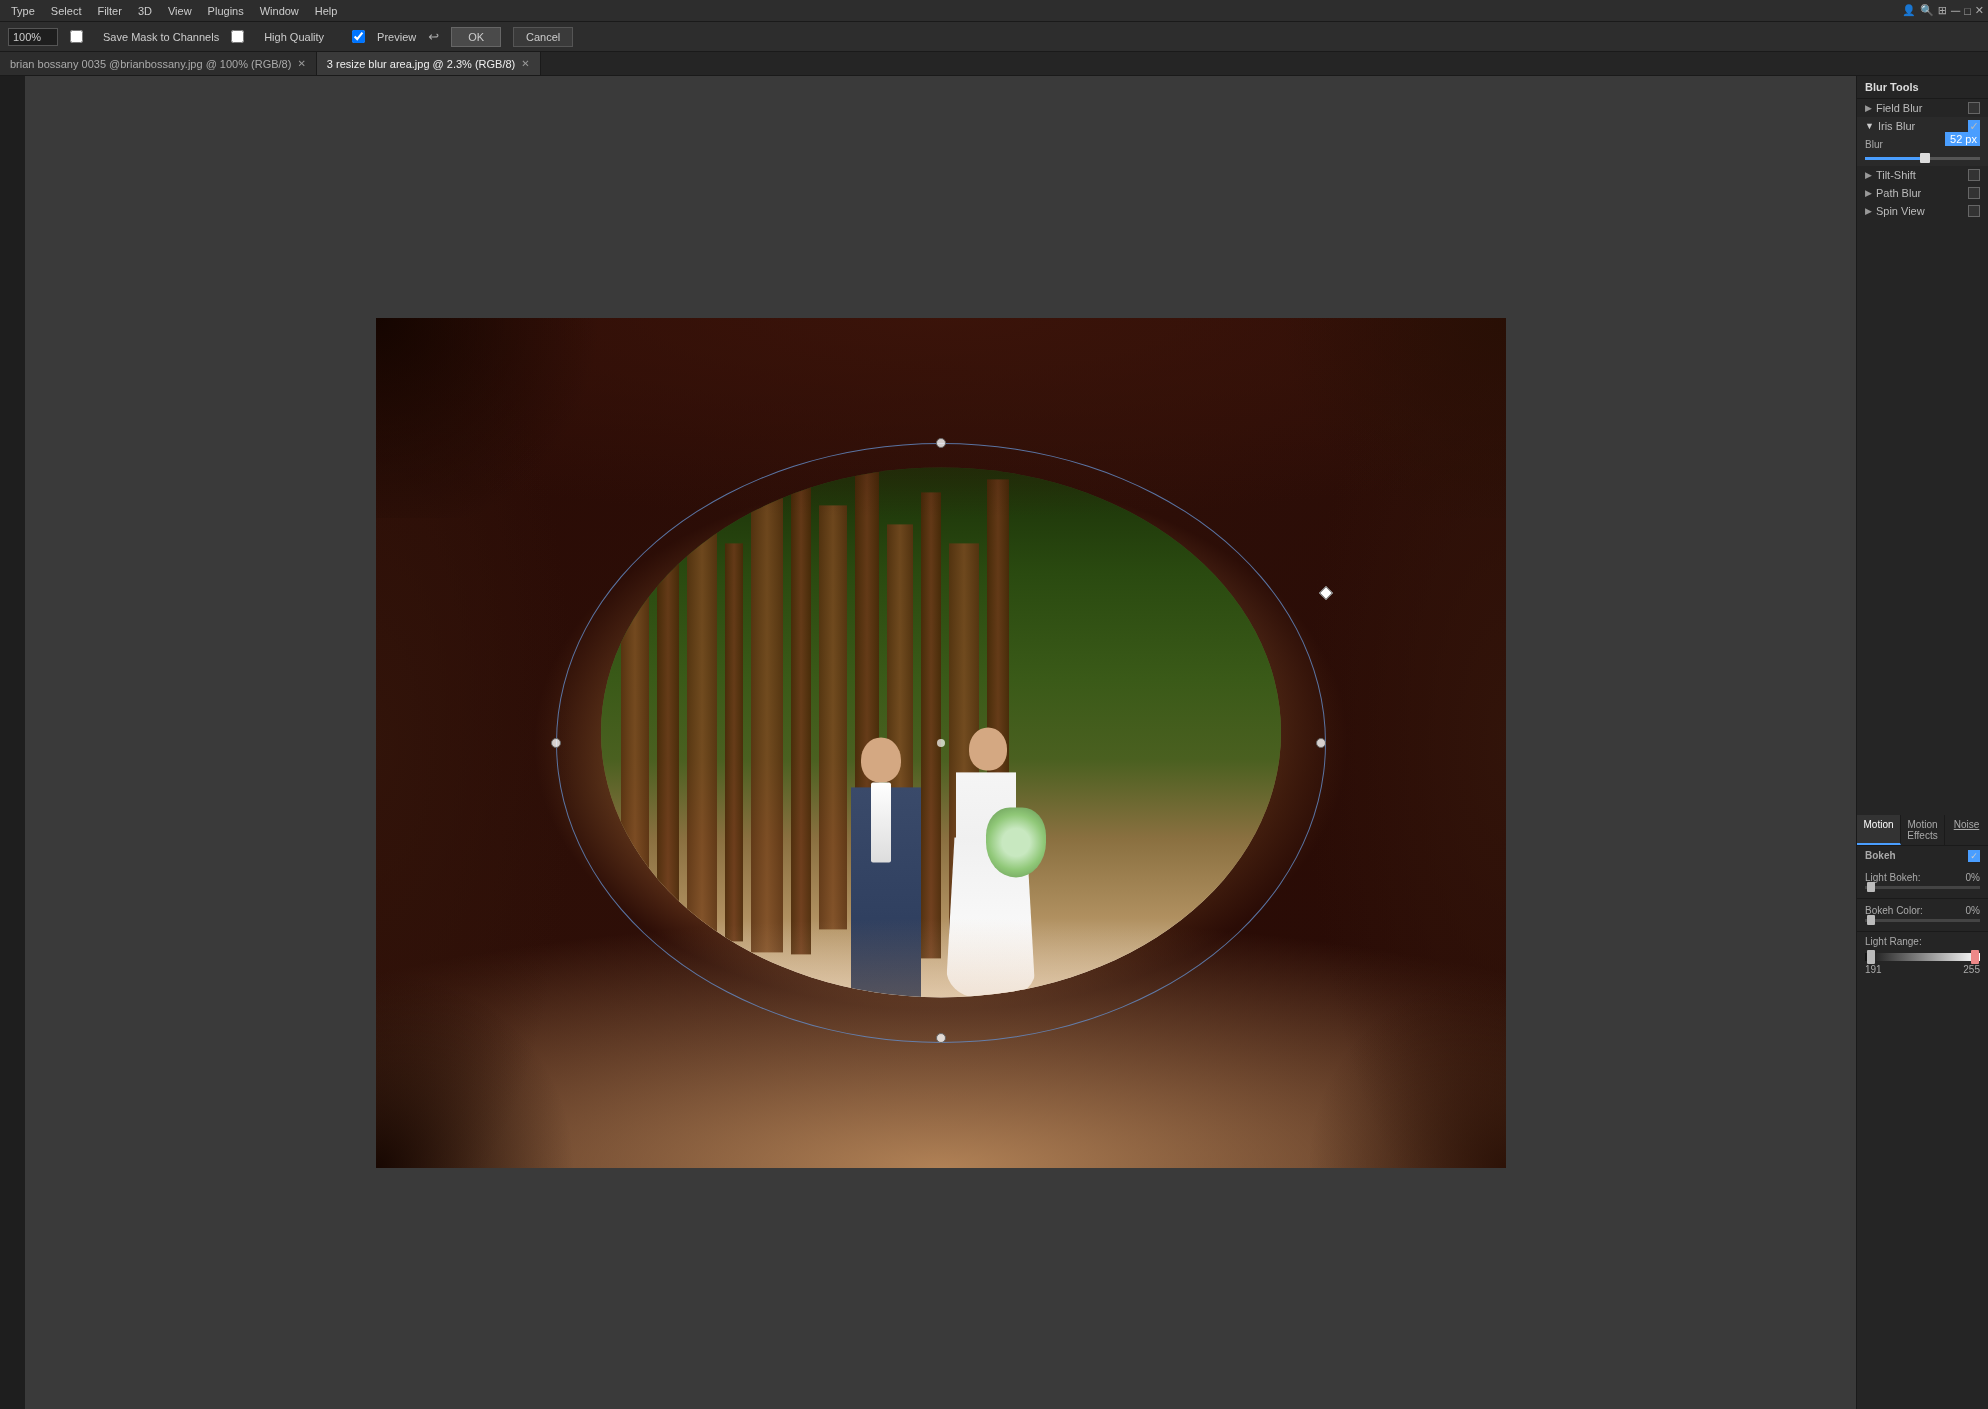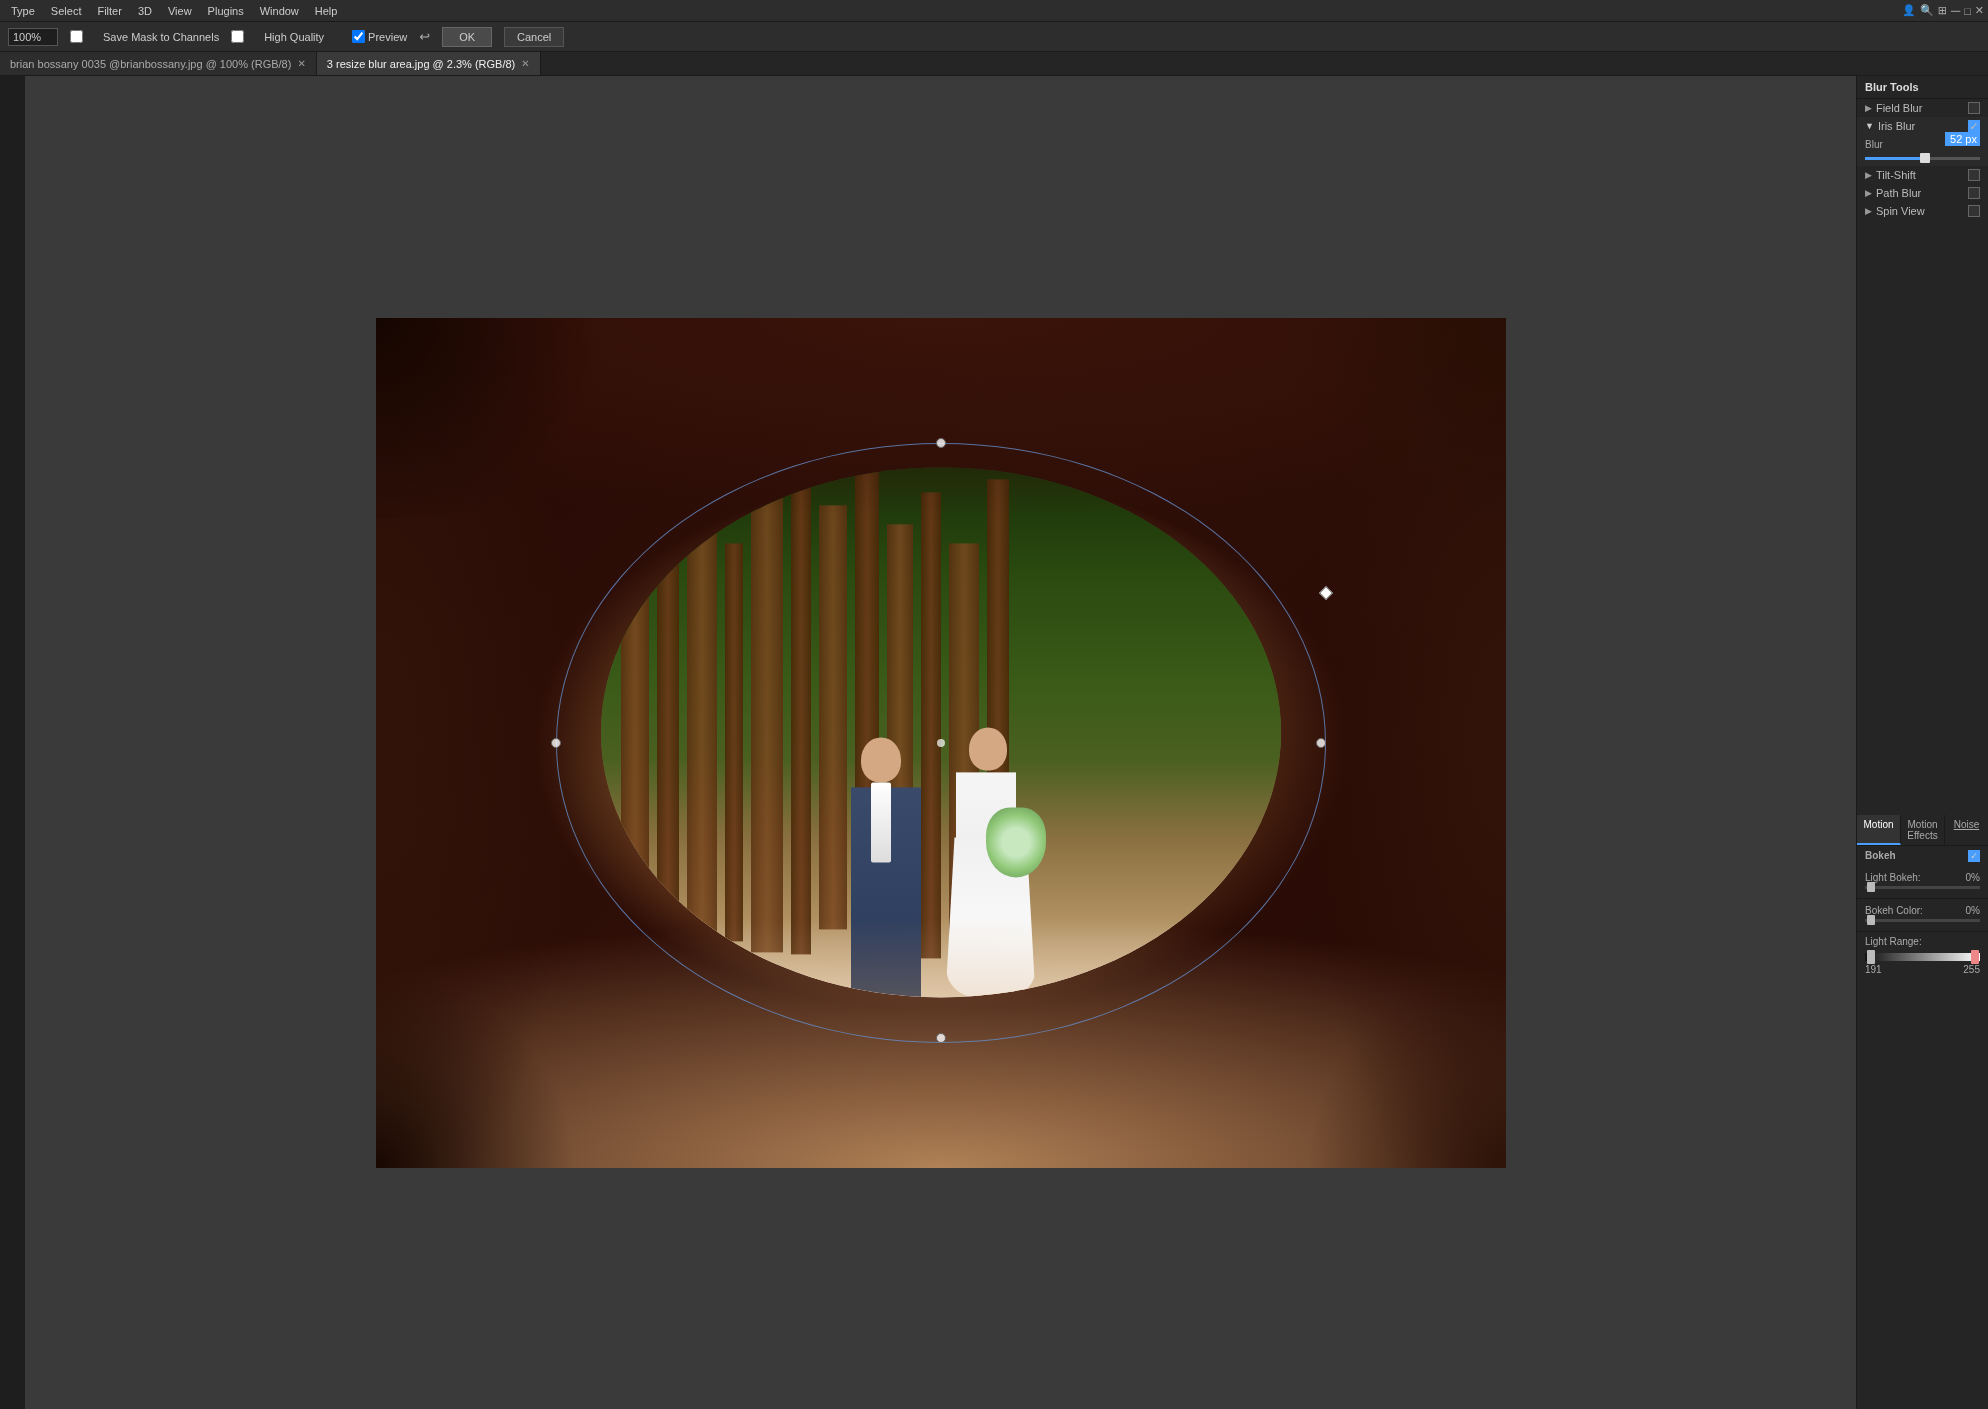--- a/index.html
+++ b/index.html
@@ -362,21 +362,21 @@
     }
     .panel-title { font-size: 11px; font-weight: bold; color: #ddd; }
 
     
     .undo-icon { color: #aaa; font-size: 13px; cursor: pointer; }
 
     
     .preview-check {
       display: flex;
       align-items: center;
-      gap: 3px;
+      gap: 12px;
       padding-left: 16px;
     }
 
     
     ::-webkit-scrollbar { width: 6px; }
     ::-webkit-scrollbar-track { background: #1e1e1e; }
     ::-webkit-scrollbar-thumb { background: #555; }
 
     
     .wedding-scene {

